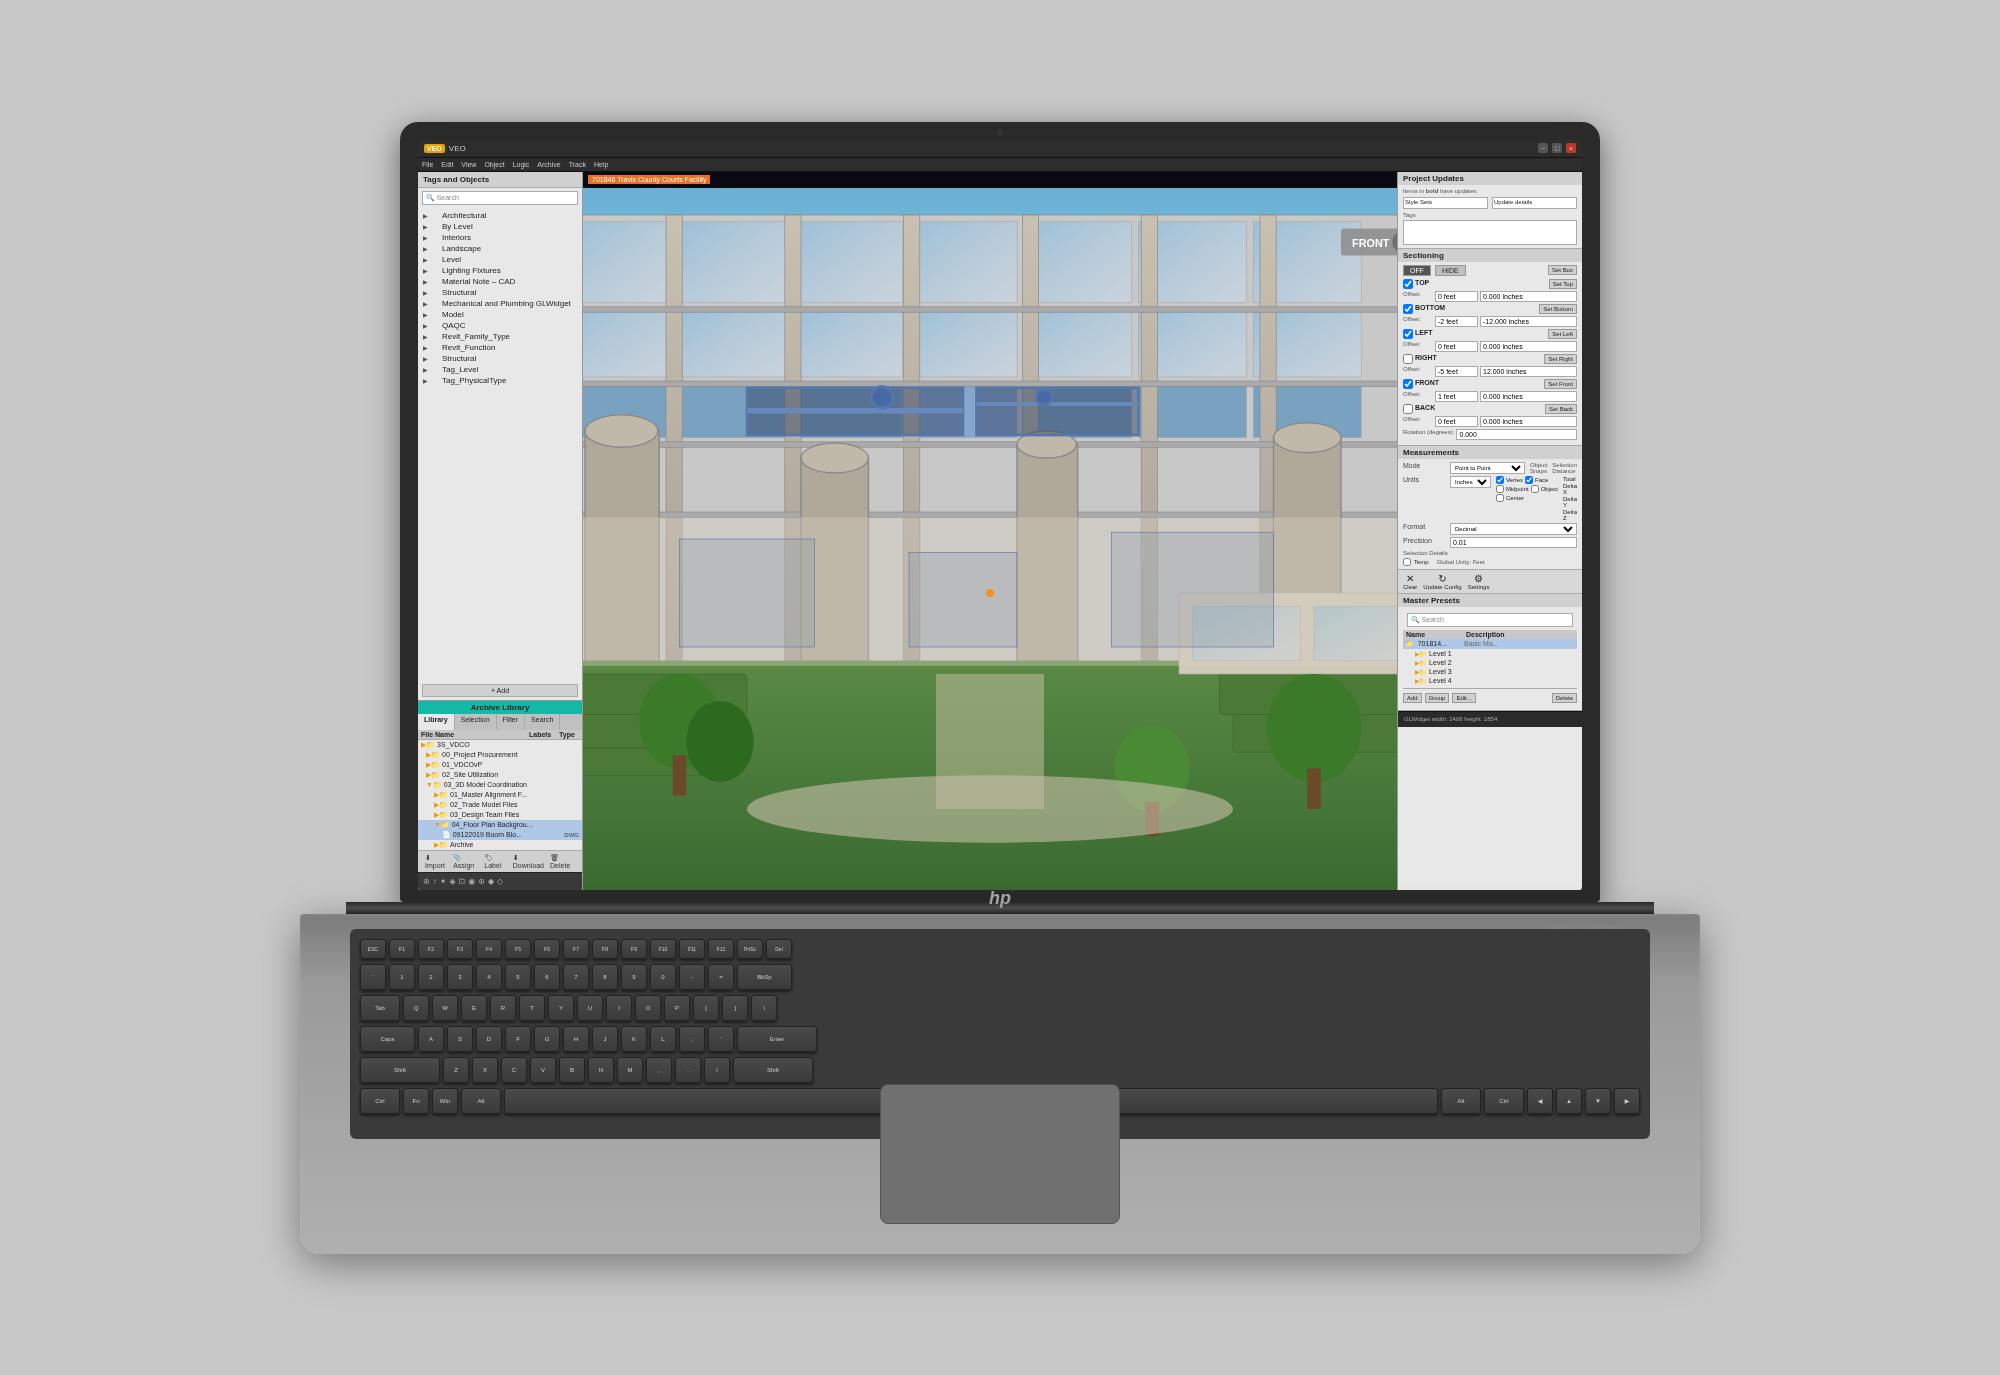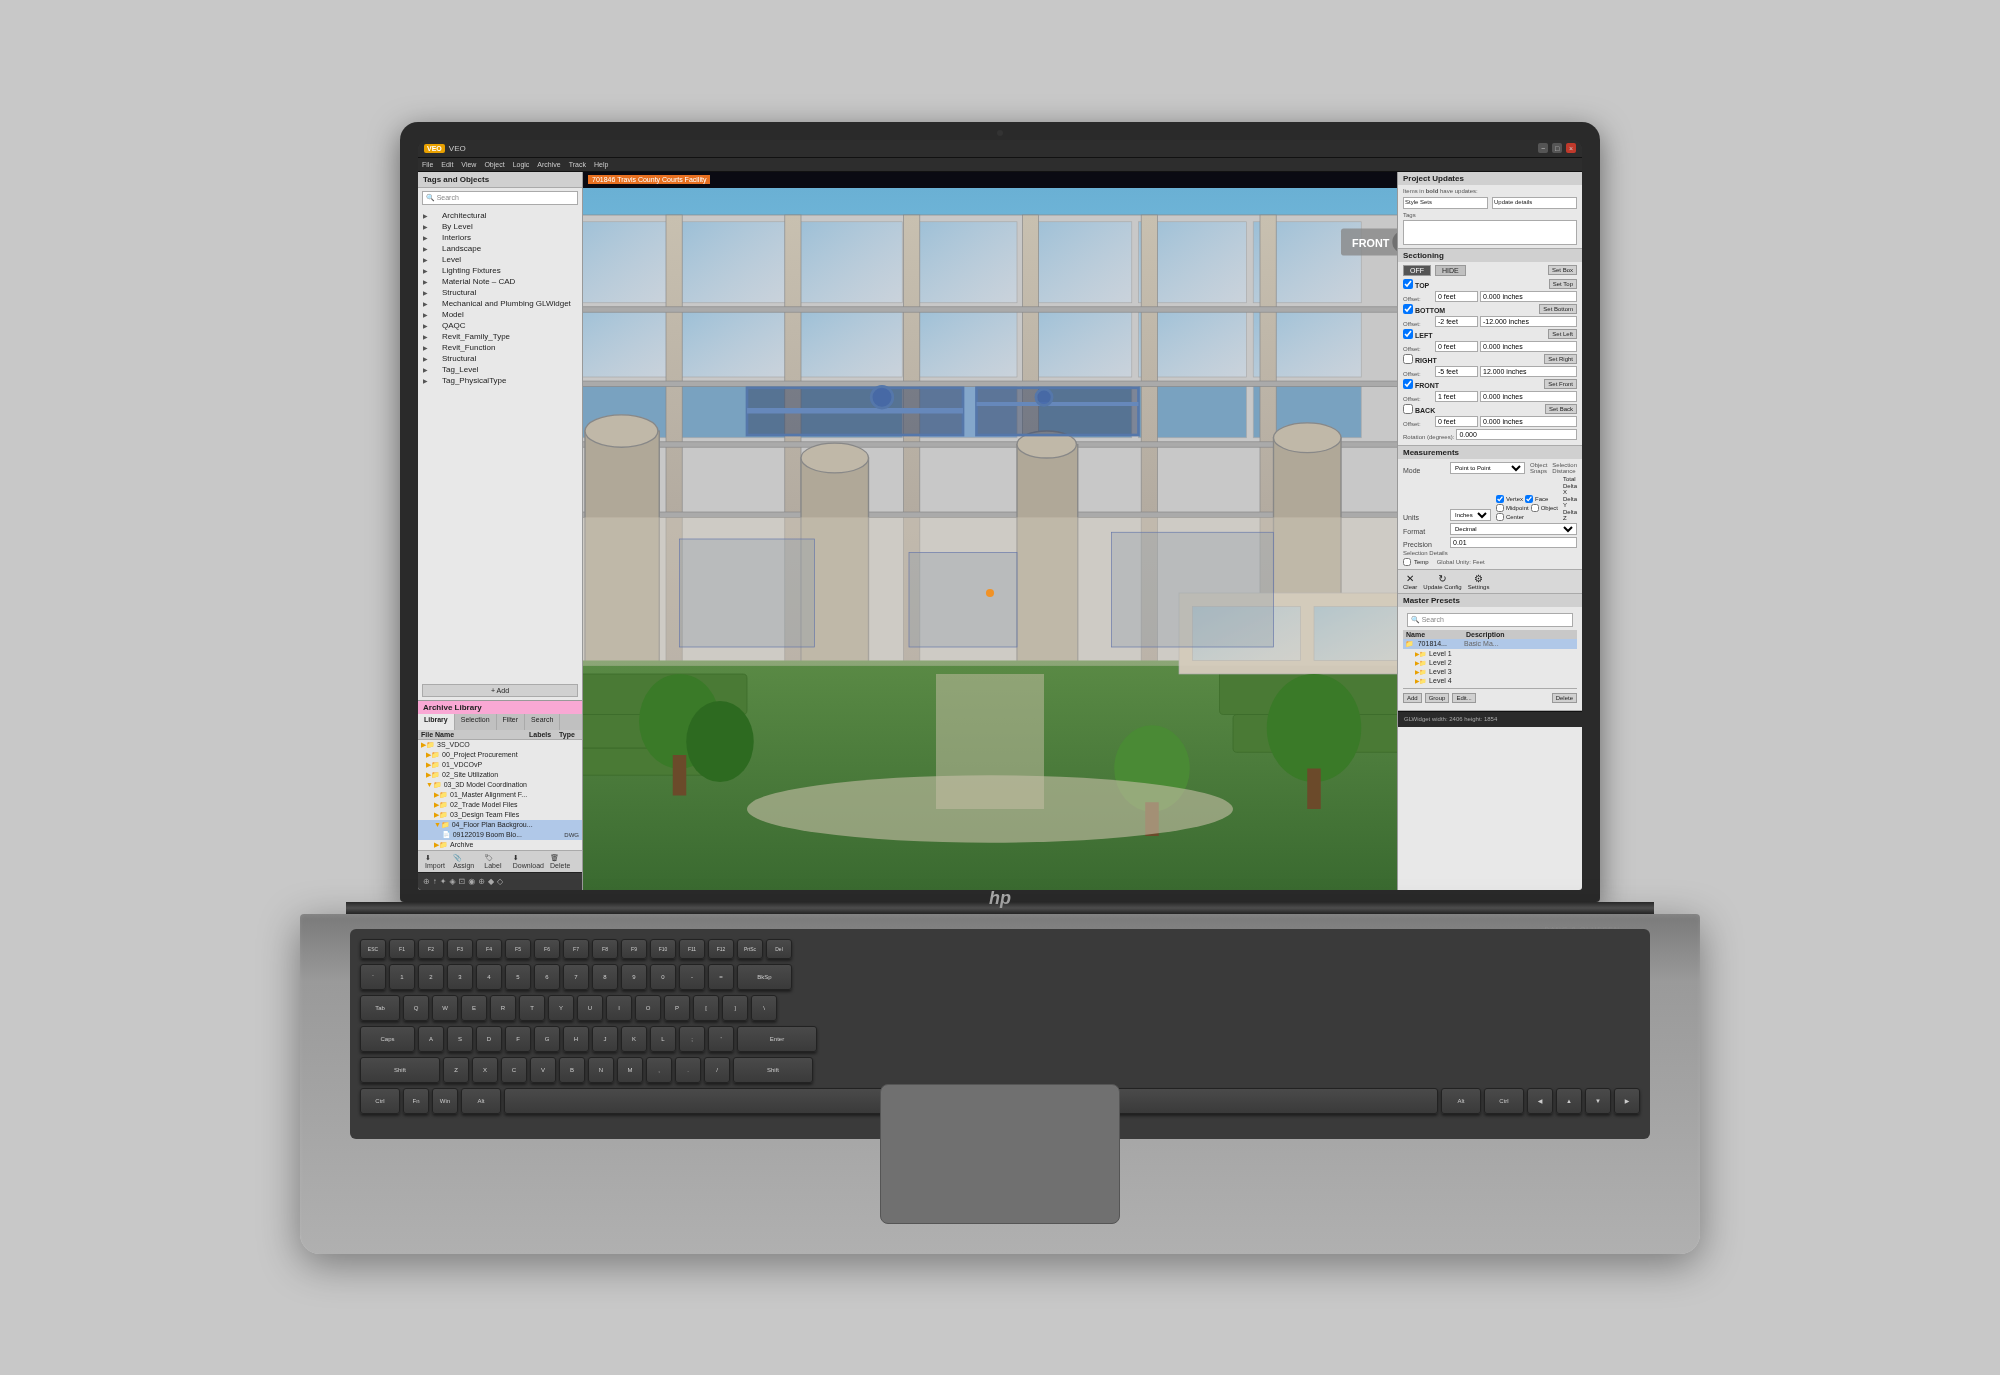--- a/index.html
+++ b/index.html
@@ -202,24 +202,25 @@
       cursor: pointer;
       text-align: center;
     }
 
     
     .archive-section {
       border-top: 1px solid #999;
     }
 
     .archive-header {
-      background: #f9a8d4;
+      background: #14b8a6;
       padding: 2px 5px;
       font-size: 8px;
       font-weight: bold;
+      text-align: center;
     }
 
     .archive-tabs {
       display: flex;
       background: #c0c0c0;
       height: 16px;
     }
 
     .archive-tab {
       padding: 2px 6px;
@@ -333,21 +334,21 @@
       font-weight: bold;
       cursor: pointer;
     }
 
     .right-section-content {
       padding: 3px 5px;
     }
 
     .form-row {
       display: flex;
-      align-items: flex-end;
+      align-items: flex-start;
       margin-bottom: 2px;
       gap: 2px;
     }
 
     .form-label {
       font-size: 7px;
       color: #444;
       width: 45px;
       flex-shrink: 0;
     }

